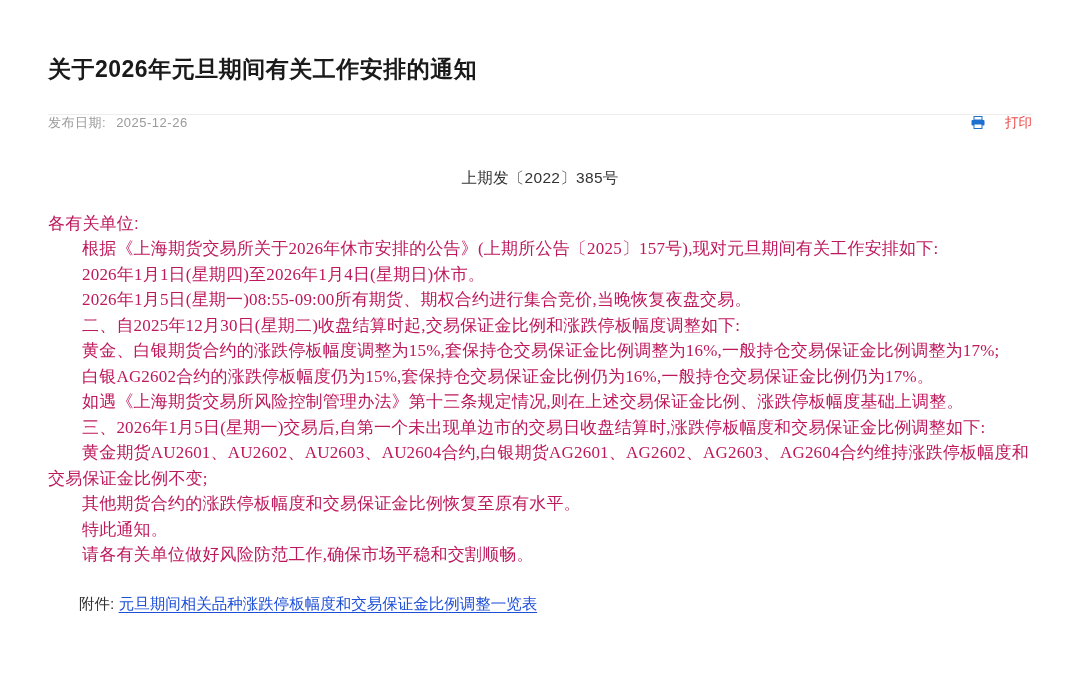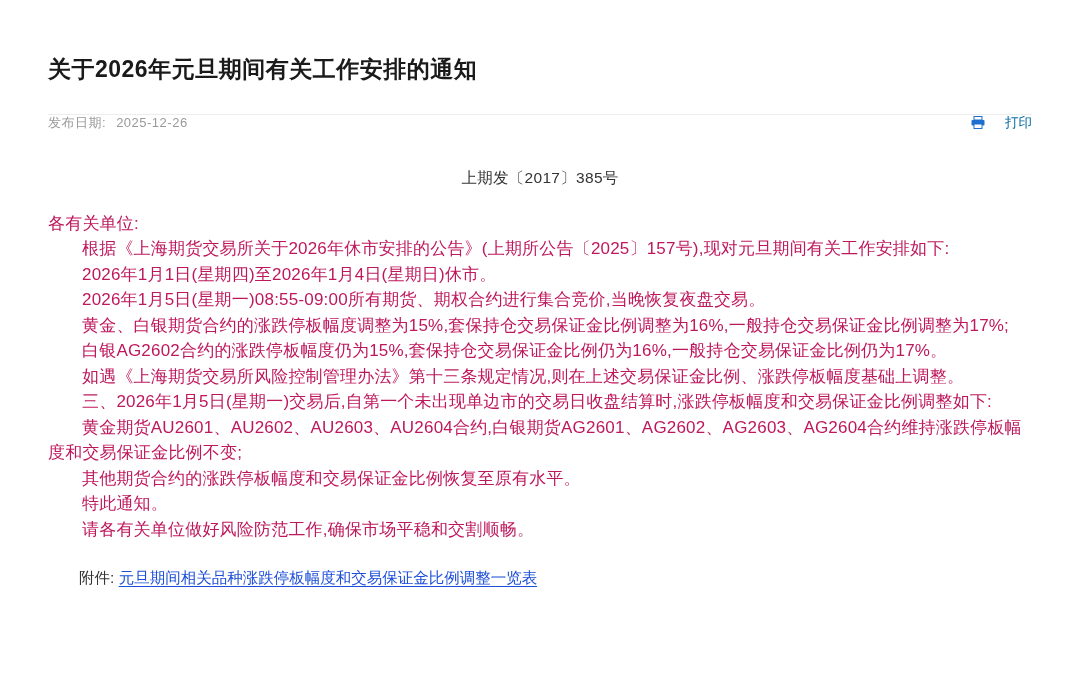--- a/index.html
+++ b/index.html
@@ -45,21 +45,21 @@
   }
   .publish-date .label {
     margin-right: 10px;
     margin-top: 32px;
   }
   .print-link {
     position: absolute;
     right: 0;
     top: 0;
     font-size: 13.5px;
-    color: #0369a1;
+    color: #ef4444;
     display: flex;
     align-items: center;
     gap: 20px;
     cursor: pointer;
     user-select: none;
   }
   .print-icon {
     display: inline-block;
     width: 14px;
     height: 13px;
@@ -83,20 +83,21 @@
     font-size: 17px;
     line-height: 25.5px;
     color: #be185d;
   }
   .body-text p {
     margin: 0;
     letter-spacing: 0.2px;
   }
   .indent {
     text-indent: 2em;
+    font-family: Liberation Serif, serif;
   }
   .attachment {
     margin-top: 26px;
     font-size: 15.5px;
     text-indent: 2em;
     color: #333333;
   }
   .attachment a {
     color: #1d4ed8;
     text-decoration: underline;
@@ -121,27 +122,28 @@
           <rect x="3" y="0.5" width="8" height="3.5" fill="none" stroke="#1f6fd0" stroke-width="1"></rect>
           <rect x="0.5" y="4" width="13" height="5.5" rx="1" fill="#1f6fd0"></rect>
           <rect x="3" y="8" width="8" height="4.5" fill="#ffffff" stroke="#1f6fd0" stroke-width="1"></rect>
         </svg>
       </span>
       <span>打印</span>
     </div>
     <hr class="divider">
   </div>
 
-  <div class="doc-number">上期发〔2017〕385号</div>
+  <div class="doc-number">上期发〔2022〕385号</div>
 
   <div class="body-text">
     <p>各有关单位:</p>
     <p class="indent">根据《上海期货交易所关于2026年休市安排的公告》(上期所公告〔2025〕157号),现对元旦期间有关工作安排如下:</p>
     <p class="indent">2026年1月1日(星期四)至2026年1月4日(星期日)休市。</p>
     <p class="indent">2026年1月5日(星期一)08:55-09:00所有期货、期权合约进行集合竞价,当晚恢复夜盘交易。</p>
+    <p class="indent">二、自2025年12月30日(星期二)收盘结算时起,交易保证金比例和涨跌停板幅度调整如下:</p>
     <p class="indent">黄金、白银期货合约的涨跌停板幅度调整为15%,套保持仓交易保证金比例调整为16%,一般持仓交易保证金比例调整为17%;</p>
     <p class="indent">白银AG2602合约的涨跌停板幅度仍为15%,套保持仓交易保证金比例仍为16%,一般持仓交易保证金比例仍为17%。</p>
     <p class="indent">如遇《上海期货交易所风险控制管理办法》第十三条规定情况,则在上述交易保证金比例、涨跌停板幅度基础上调整。</p>
     <p class="indent">三、2026年1月5日(星期一)交易后,自第一个未出现单边市的交易日收盘结算时,涨跌停板幅度和交易保证金比例调整如下:</p>
     <p class="indent">黄金期货AU2601、AU2602、AU2603、AU2604合约,白银期货AG2601、AG2602、AG2603、AG2604合约维持涨跌停板幅度和交易保证金比例不变;</p>
     <p class="indent">其他期货合约的涨跌停板幅度和交易保证金比例恢复至原有水平。</p>
     <p class="indent">特此通知。</p>
     <p class="indent">请各有关单位做好风险防范工作,确保市场平稳和交割顺畅。</p>
   </div>
 

